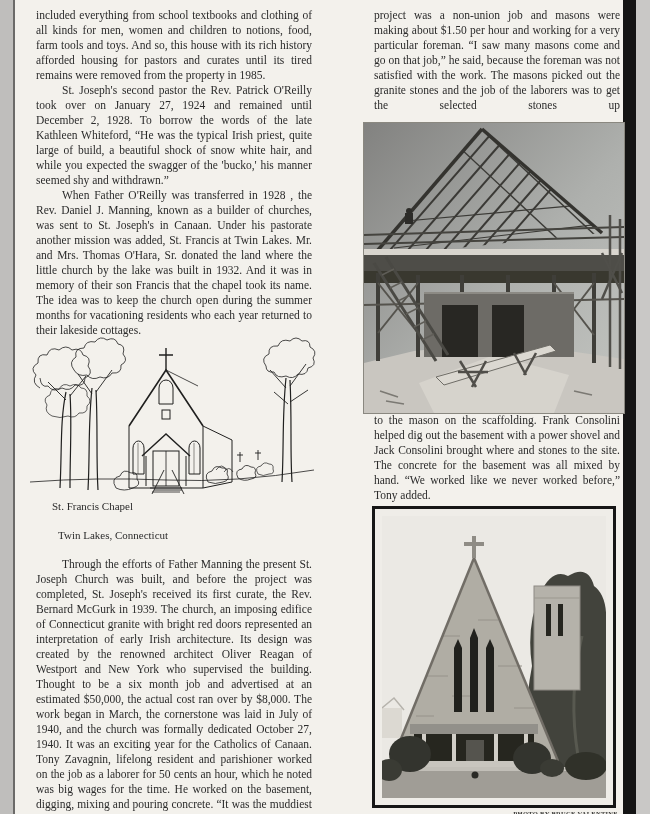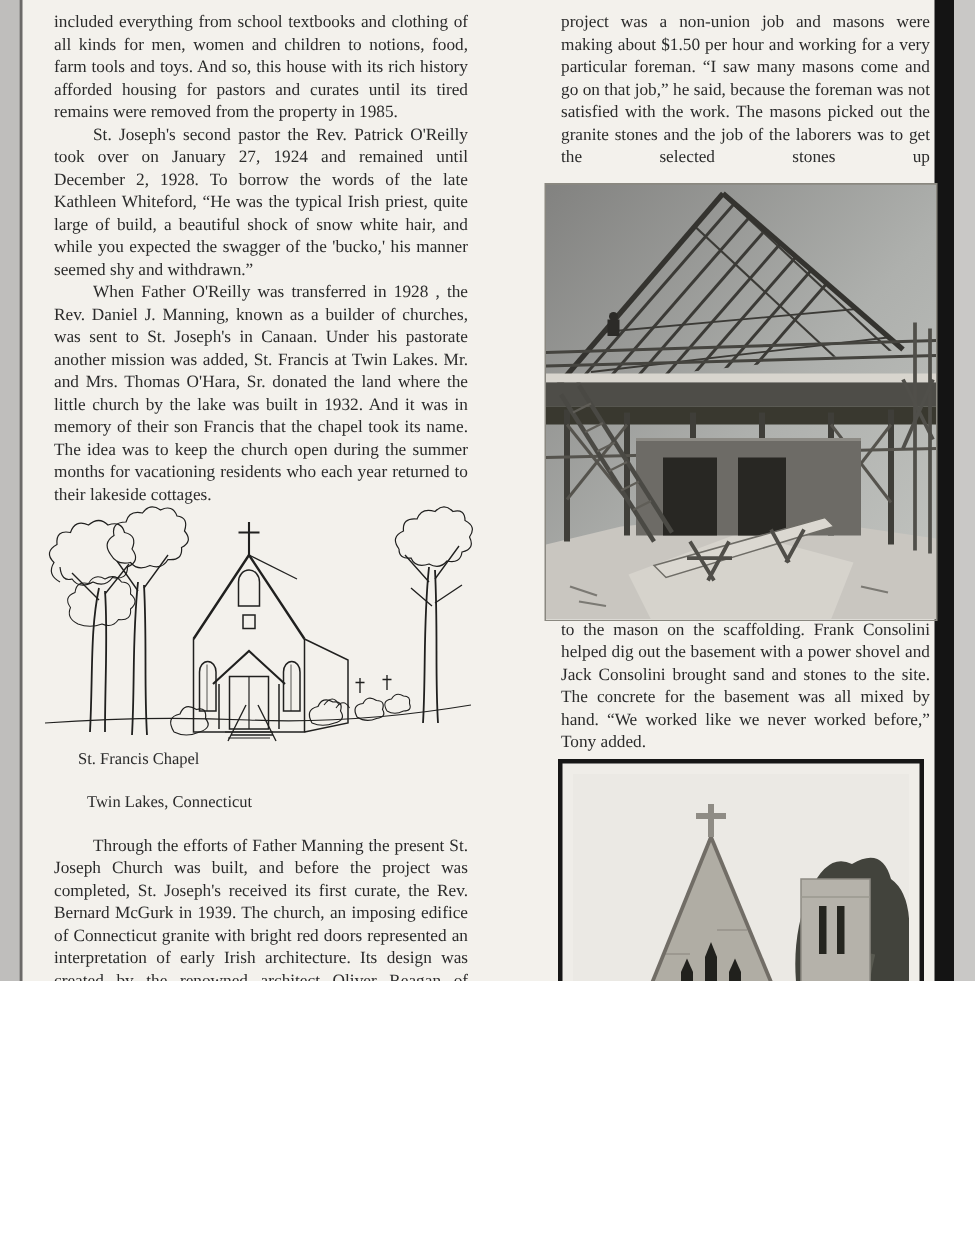--- a/index.html
+++ b/index.html
@@ -1,18 +1,18 @@
 <!DOCTYPE html>
 <html><head>
 <meta charset="utf-8">
 <style>
   html,body{margin:0;padding:0;}
   #page{
     position:relative;
-    width:650px;height:654px;
+    width:650px;height:814px;
     background:#f3f1ec;
     overflow:hidden;
     font-family:"Liberation Serif", serif;
     color:#2b2b2b;
   }
   
   .scan-left{position:absolute;left:0;top:0;width:13px;height:834px;background:#bfbebc;}
   .page-edge{position:absolute;left:13px;top:0;width:2px;height:834px;background:#6b6a68;}
   .scan-bar{position:absolute;left:623px;top:0;width:13px;height:834px;background:#141414;}
   .scan-right{position:absolute;left:636px;top:0;width:14px;height:834px;background:#c9c8c6;}
@@ -227,21 +227,21 @@
         <path d="M96,238 L112,264 M122,238 L108,264 M94,249 H124"></path>
         <path d="M150,230 L162,252 M172,230 L160,252"></path>
       </g>
       <g stroke="#7b7973" stroke-width="1.5">
         <line x1="16" y1="268" x2="34" y2="274"></line>
           <line x1="22" y1="278" x2="40" y2="281"></line>
         <line x1="210" y1="268" x2="228" y2="272"></line>
       </g>
     </svg>
 
-    <p class="body-text p-after-photo">to the mason on the scaffolding. Frank Consolini helped dig out the basement with a power shovel and Jack Consolini brought sand and stones to the site. The concrete for the basement was all mixed by hand. “We worked like we never worked before,” Tony added.</p>
+    <p class="body-text p-after-photo">to the mason on the scaffolding. Frank Consolini helped dig out the basement with a power shovel and Jack Consolini brought where and stones to the site. The concrete for the basement was all mixed by hand. “We worked like we never worked before,” Tony added.</p>
 
     <div class="photo-frame">
       <svg width="224" height="282" viewBox="0 0 224 282">
         <rect x="0" y="0" width="224" height="282" fill="#ebe9e4"></rect>
 
         <rect x="0" y="192" width="20" height="30" fill="#dcd9d2"></rect>
         <path d="M0,192 L12,182 L22,194" stroke="#b6b3ac" fill="none" stroke-width="1.5"></path>
 
         <path d="M148,266 Q140,200 150,150 Q144,110 158,78 Q170,52 186,60 Q206,48 212,70 Q226,80 224,110 L224,282 L148,282 Z" fill="#42433c"></path>
         <path d="M196,240 q-10,-60 4,-120" stroke="#585950" stroke-width="3" fill="none"></path>

